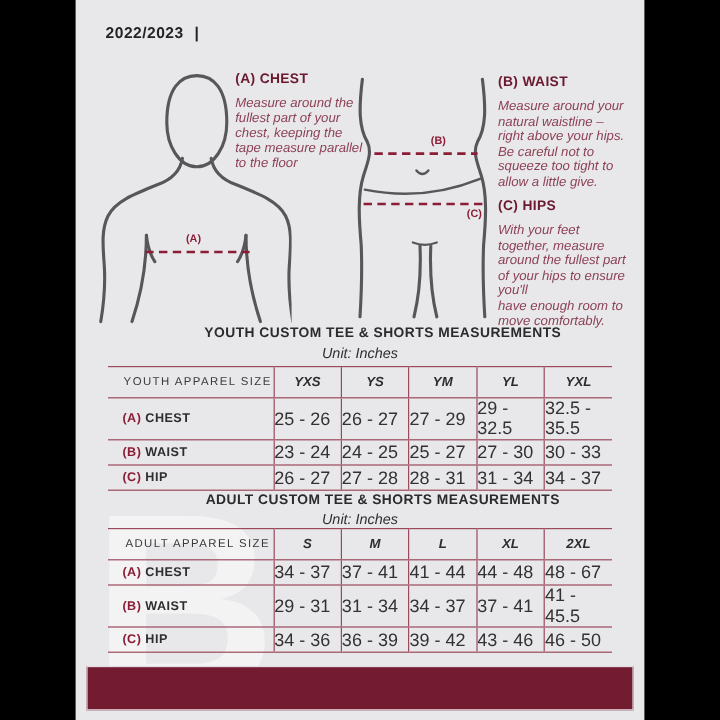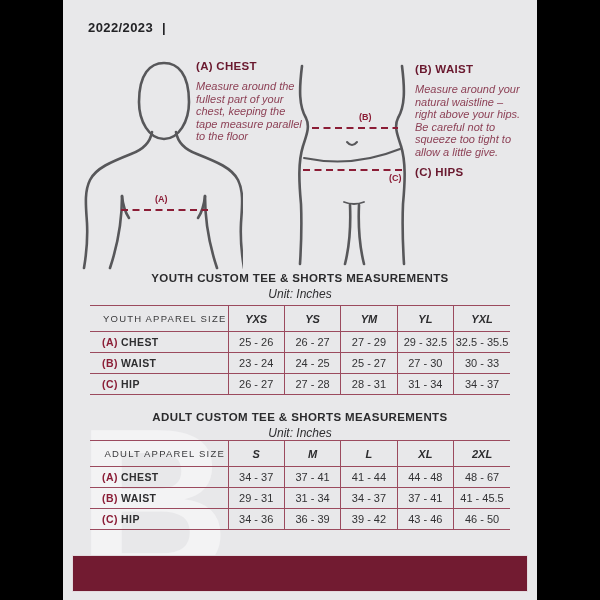--- a/index.html
+++ b/index.html
@@ -26,21 +26,21 @@
   
   .instr{position:absolute;z-index:2;width:114px;}
   .instr-a{left:133px;top:60px;}
   .instr-b{left:352px;top:63px;}
   .instr-c{left:352px;top:166px;}
   .instr-h{font-weight:700;font-size:11.5px;color:#69182e;letter-spacing:0.3px;margin:0 0 8px 0;}
   .instr-p{font-style:italic;font-size:11px;line-height:12.6px;color:#8d4156;margin:0;white-space:pre-line;}
 
   
   .sec-title{position:absolute;left:0;width:474px;text-align:center;font-weight:700;
-             font-size:11.5px;letter-spacing:0.4px;color:#2b2b2d;z-index:2;}
+             font-size:11.5px;letter-spacing:0.4px;color:#2b2b2d;z-index:2;padding-left:19px;}
   .sec-unit{position:absolute;left:0;width:474px;text-align:center;font-style:italic;
             font-size:12px;color:#2f2f31;z-index:2;}
   .youth-title{top:272px;} .youth-unit{top:287px;}
   .adult-title{top:411px;} .adult-unit{top:426px;}
 
   
   .size-table{position:absolute;left:27px;width:420px;border-collapse:collapse;
               table-layout:fixed;z-index:2;}
   .youth-table{top:305px;} .adult-table{top:440px;}
   .size-table th,.size-table td{border-top:1.5px solid #9b4a5e;border-bottom:1.5px solid #9b4a5e;
@@ -48,21 +48,21 @@
   .size-table th:not(:first-child),.size-table td:not(:first-child){border-left:1.5px solid #9b4a5e;}
   .size-table col.c0{width:138px;}
   .size-table thead tr{height:26px;}
   .size-table tbody tr{height:21px;}
   th.label-col{font-size:9.5px;font-weight:400;letter-spacing:1.2px;color:#3a3a3c;
                text-align:center;padding-left:12px;}
   th.size-col{font-size:11px;font-weight:700;color:#2c2c2e;text-align:center;font-style:italic;}
   td.label-col{font-size:10.5px;font-weight:700;color:#2e2e30;letter-spacing:0.4px;
                text-align:left;padding-left:12px;}
   td.label-col .prefix{color:#8b1d36;font-weight:700;}
-  td.value-col{font-size:11px;color:#323234;text-align:center;}
+  td.value-col{font-size:15px;color:#323234;}
 
   
   .watermark{position:absolute;left:14px;top:400px;font-size:212px;line-height:205px;
              font-weight:700;color:#ffffff;opacity:0.48;z-index:1;pointer-events:none;}
   .footer-bar{position:absolute;left:9px;top:555px;width:454px;height:35px;background:#721b31;
               border:1px solid #e3dade;z-index:3;}
 </style>
 </head>
 <body>
 
@@ -118,20 +118,27 @@
       <p class="instr-h">(B) WAIST</p>
       <p class="instr-p">Measure around your
 natural waistline –
 right above your hips.
 Be careful not to
 squeeze too tight to
 allow a little give.</p>
     </div>
     <div class="instr instr-c">
       <p class="instr-h">(C) HIPS</p>
+      <p class="instr-p">With your feet
+together, measure
+around the fullest part
+of your hips to ensure
+you'll
+have enough room to
+move comfortably.</p>
     </div>
 
     <div class="watermark">B</div>
 
     <div class="sec-title youth-title">YOUTH CUSTOM TEE &amp; SHORTS MEASUREMENTS</div>
     <div class="sec-unit youth-unit">Unit: Inches</div>
     <table class="size-table youth-table">
       <colgroup>
           <col class="c0">
           <col>

